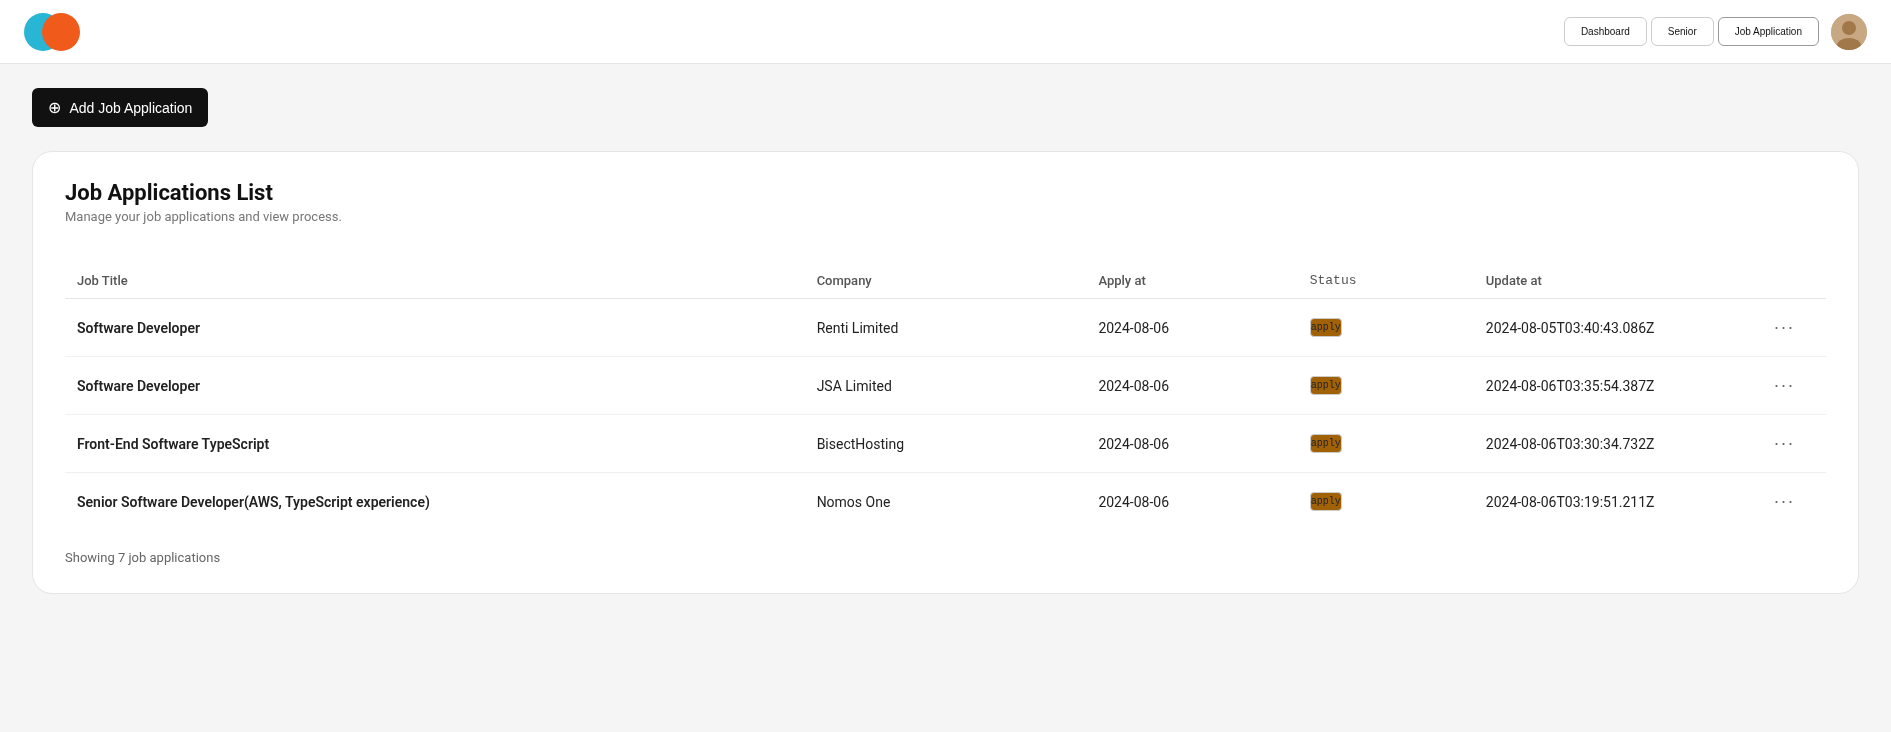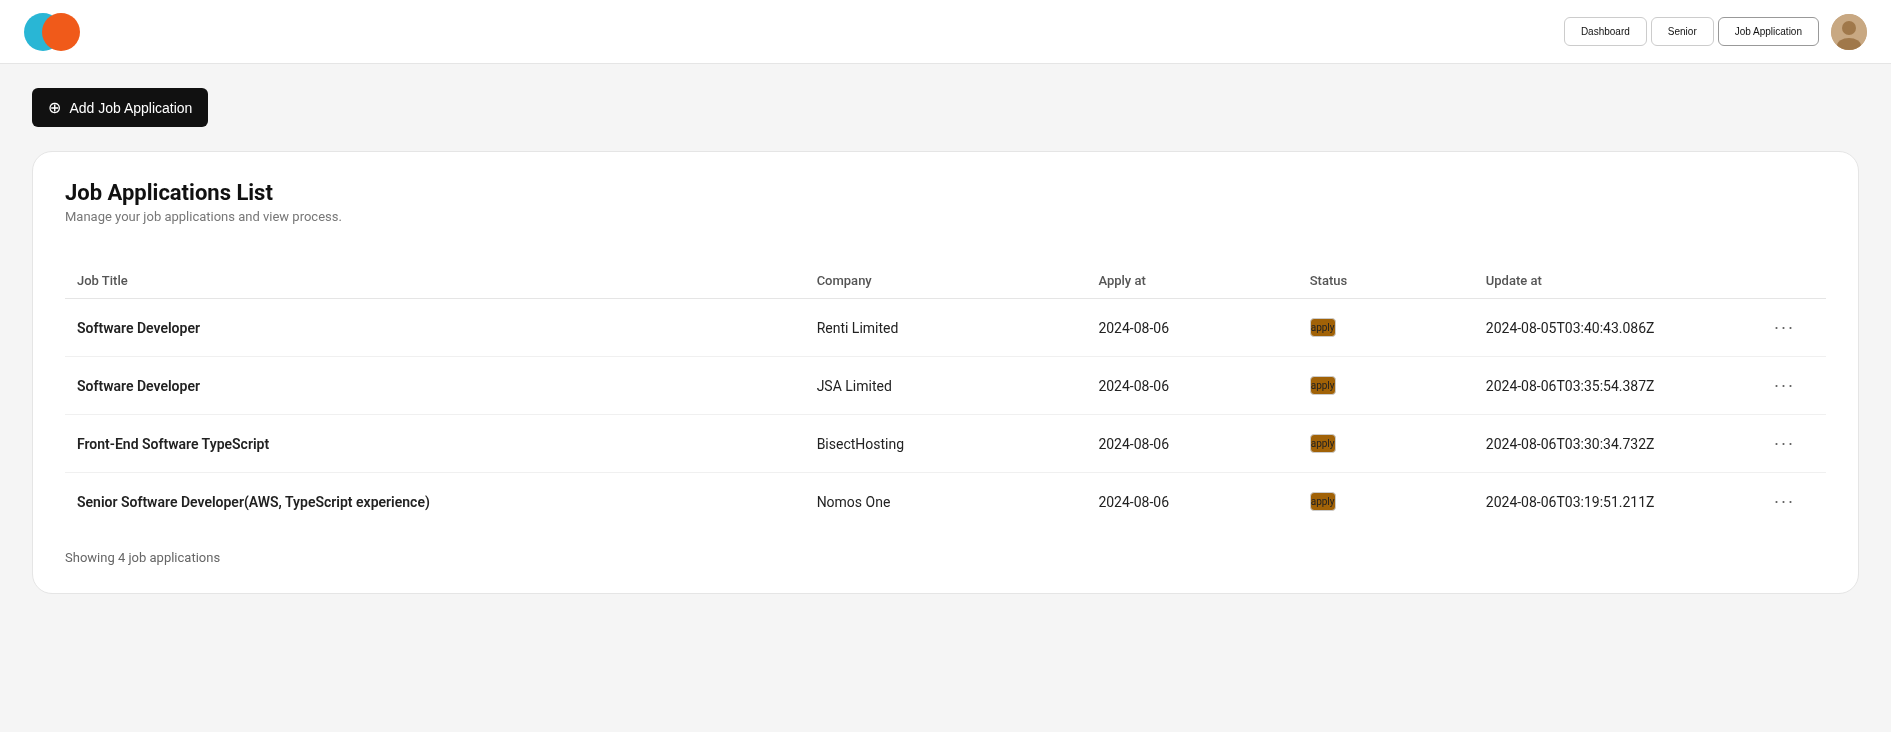--- a/index.html
+++ b/index.html
@@ -196,21 +196,21 @@
 
     .showing-text {
       margin-top: 20px;
       font-size: 13px;
       color: #666;
     }
 
     .col-job-title { width: 42%; }
     .col-company { width: 16%; }
     .col-apply-at { width: 12%; }
-    .col-status { width: 10%; }
+    .col-status { width: 10%; font-family: Liberation Mono, monospace; }
     .col-update-at { width: 16%; }
     .col-actions { width: 4%; }
   </style>
 </head>
 <body>
 
 <header class="header">
   <div class="logo-container">
     <div class="logo-circles">
       <div class="logo-circle-blue"></div>
@@ -297,15 +297,15 @@
         <span class="status-badge">apply</span>
       </td>
       <td class="col-update-at">2024-08-06T03:19:51.211Z</td>
       <td class="col-actions">
         <button class="more-btn">···</button>
       </td>
     </tr>
         </tbody>
     </table>
 
-    <p class="showing-text">Showing 4 job applications</p>
+    <p class="showing-text">Showing 7 job applications</p>
   </div>
 </main>
 
 </body></html>

